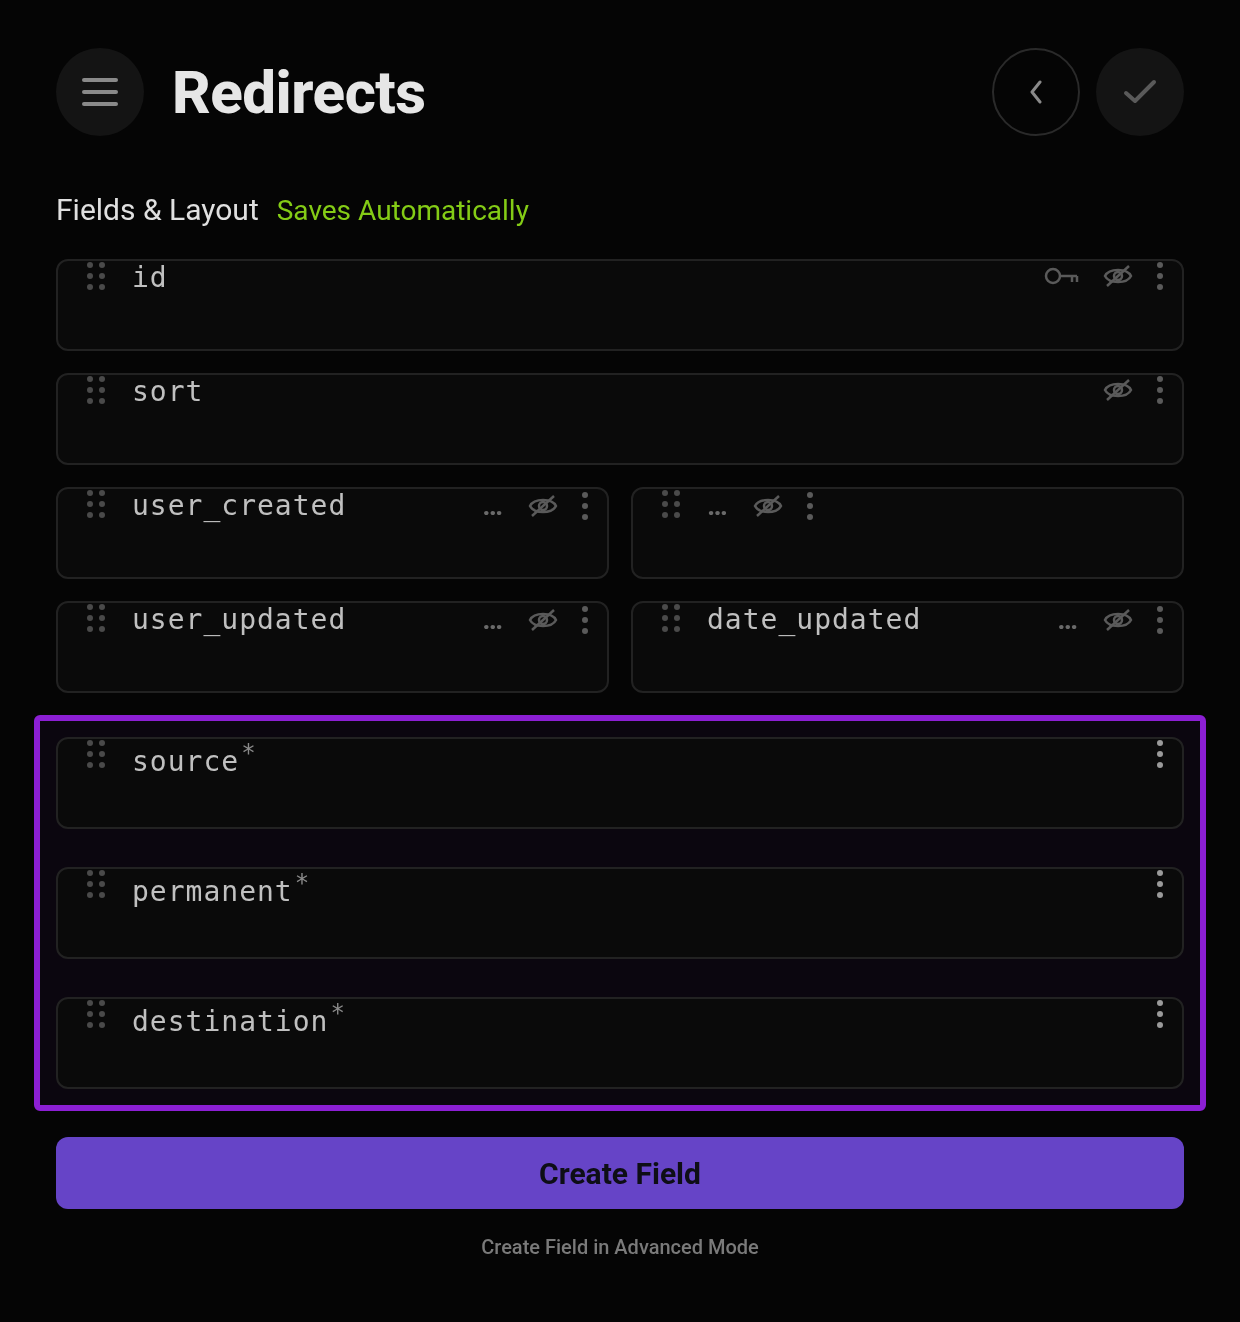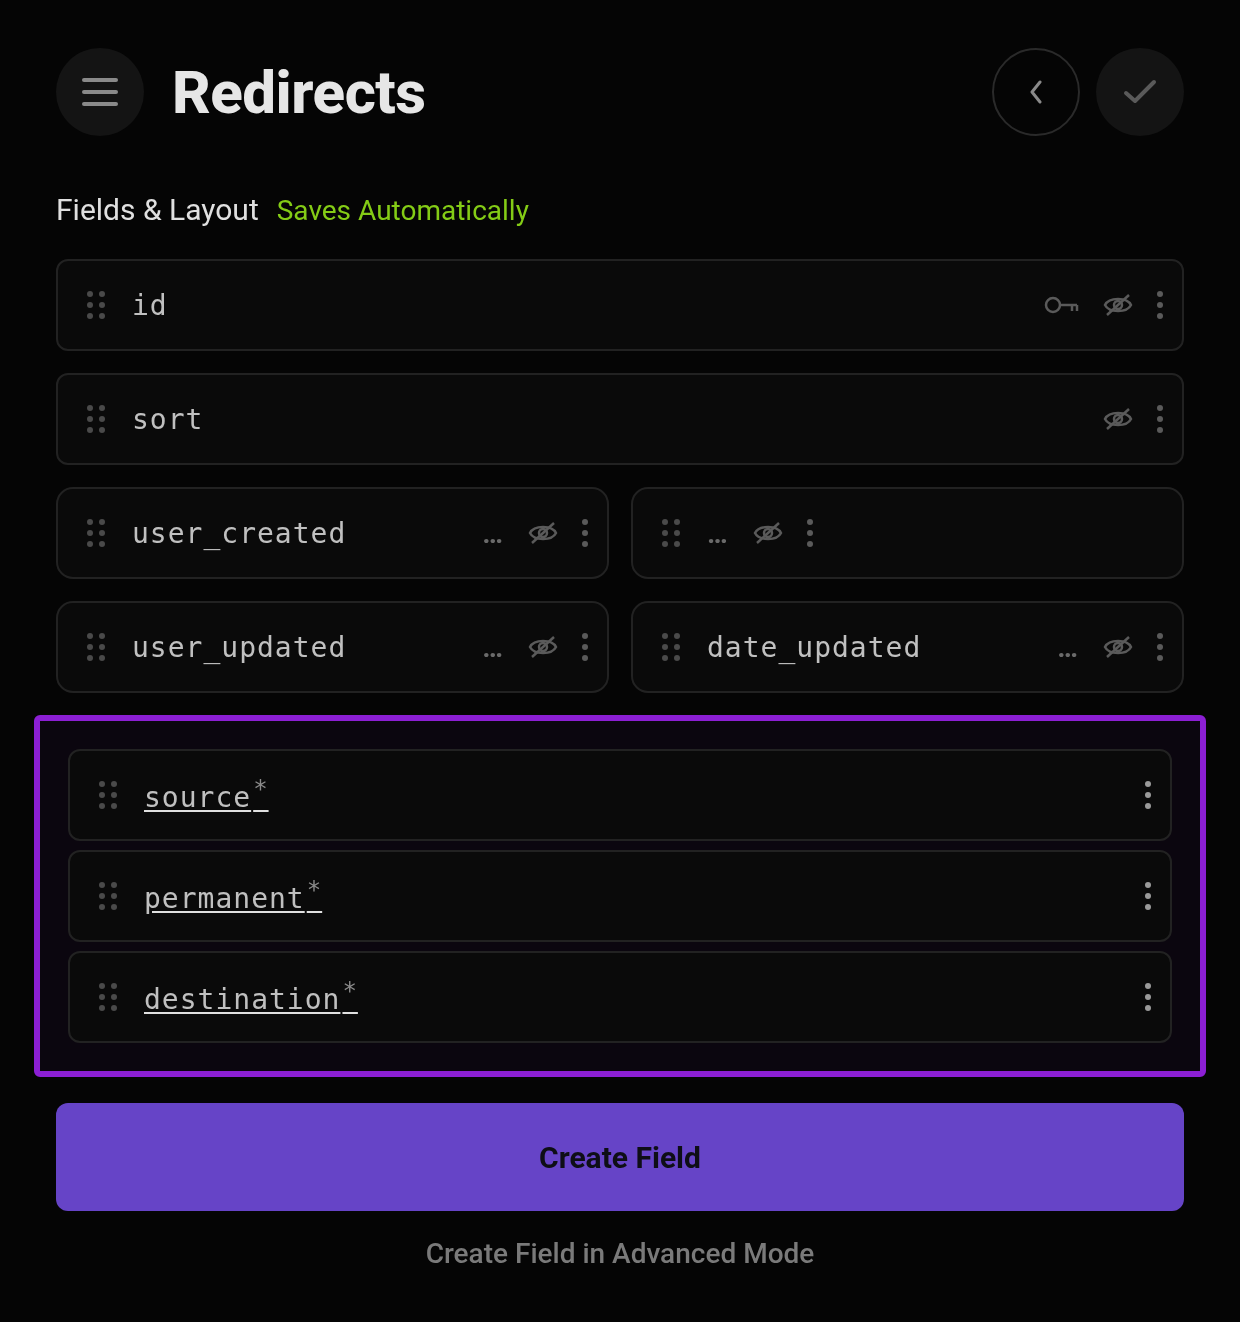--- a/index.html
+++ b/index.html
@@ -56,28 +56,28 @@
   }
   .section-heading .h {
     font-size: 30px; font-weight: 400; color: #e0e0e0;
   }
   .section-heading .sub {
     font-size: 28px; font-weight: 400; color: #84cc16;
   }
 
   .fields { display: flex; flex-direction: column; gap: 22px; }
   .row-split { display: flex; gap: 22px; }
-  .row-split .field { flex: 1; border-radius: 17px; }
+  .row-split .field { flex: 1; }
 
   .field {
     border: 2px solid #222;
     border-radius: 12px;
     height: 92px;
     display: flex;
-    align-items: center;
+    align-items: flex-start;
     padding: 0 18px 0 24px;
     background: #0a0a0a;
   }
   .field .drag {
     margin-right: 22px;
     display: flex; align-items: center; justify-content: center;
     width: 28px; cursor: grab;
   }
   .field .name {
     font-family: ui-monospace, "SF Mono", Menlo, Consolas, monospace;
@@ -93,39 +93,38 @@
     margin-left: 2px;
     vertical-align: super;
   }
   .field .tail { display: flex; align-items: center; gap: 22px; }
   .ellips { color: #6a6a6a; font-size: 28px; letter-spacing: 2px; font-weight: 700; }
 
   .highlight-box {
     border: 6px solid #8c1fd4;
     background: rgba(140,31,212,0.05);
     border-radius: 6px;
-    padding: 28px;
-    display: flex; flex-direction: column; gap: 9px;
+    padding: 16px;
+    display: flex; flex-direction: column; gap: 38px;
     margin: 0 -22px;
-    text-decoration: underline;
   }
 
   .create-btn {
     margin-top: 26px;
-    height: 108px;
+    height: 72px;
     background: #6644c7;
     border-radius: 12px;
     display: flex; align-items: center; justify-content: center;
     font-size: 30px; font-weight: 700; color: #0e0e16;
     cursor: pointer;
   }
   .adv-link {
     margin-top: 26px;
     text-align: center;
-    font-size: 28px;
+    font-size: 20px;
     color: #7a7a7a;
     font-weight: 500;
     cursor: pointer;
   }
 
   svg { display: block; }
 </style>
 </head>
 <body>
 

